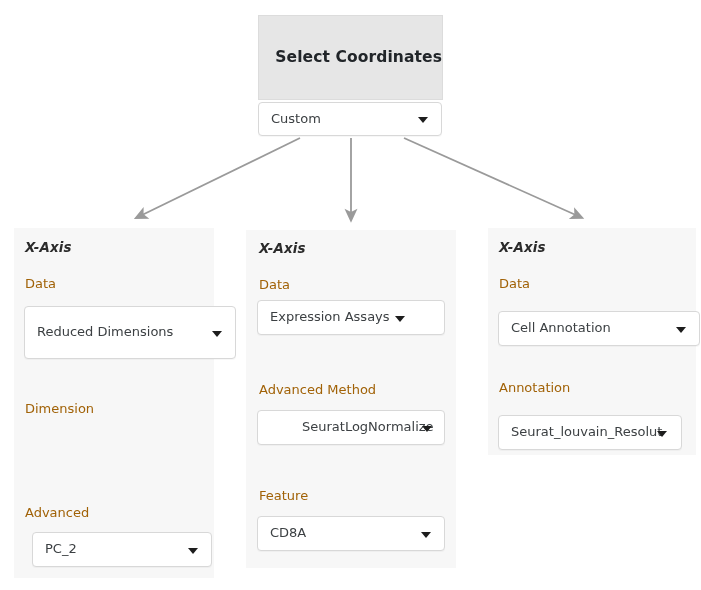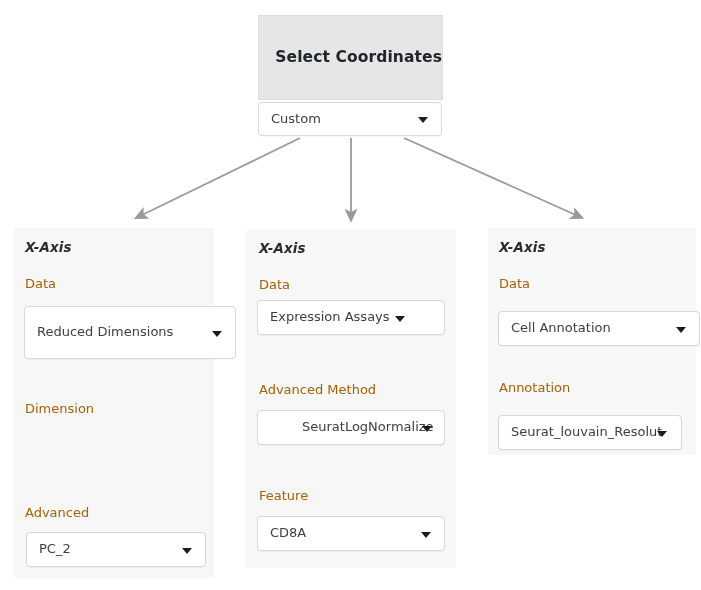--- a/index.html
+++ b/index.html
@@ -131,21 +131,21 @@
     <div class="field-label" style="left:11px; top:48px;">Data</div>
     <div class="ctl" style="left:10px; top:78px; width:212px; height:53px;">
       <span class="val wrap">Reduced
 Dimensions</span>
       <span class="caret"></span>
     </div>
 
     <div class="field-label" style="left:11px; top:173px;">Dimension</div>
 
     <div class="field-label" style="left:11px; top:277px;">Advanced</div>
-    <div class="ctl" style="left:12px; top:304px; width:180px; height:35px;">
+    <div class="ctl" style="left:18px; top:304px; width:180px; height:35px;">
       <span class="val">PC_2</span>
       <span class="caret"></span>
     </div>
   </div>
 
   <div class="panel panel-mid">
     <div class="panel-title" style="left:13px; top:11px;">X-Axis</div>
 
     <div class="field-label" style="left:13px; top:47px;">Data</div>
     <div class="ctl" style="left:11px; top:70px; width:188px; height:35px;">

